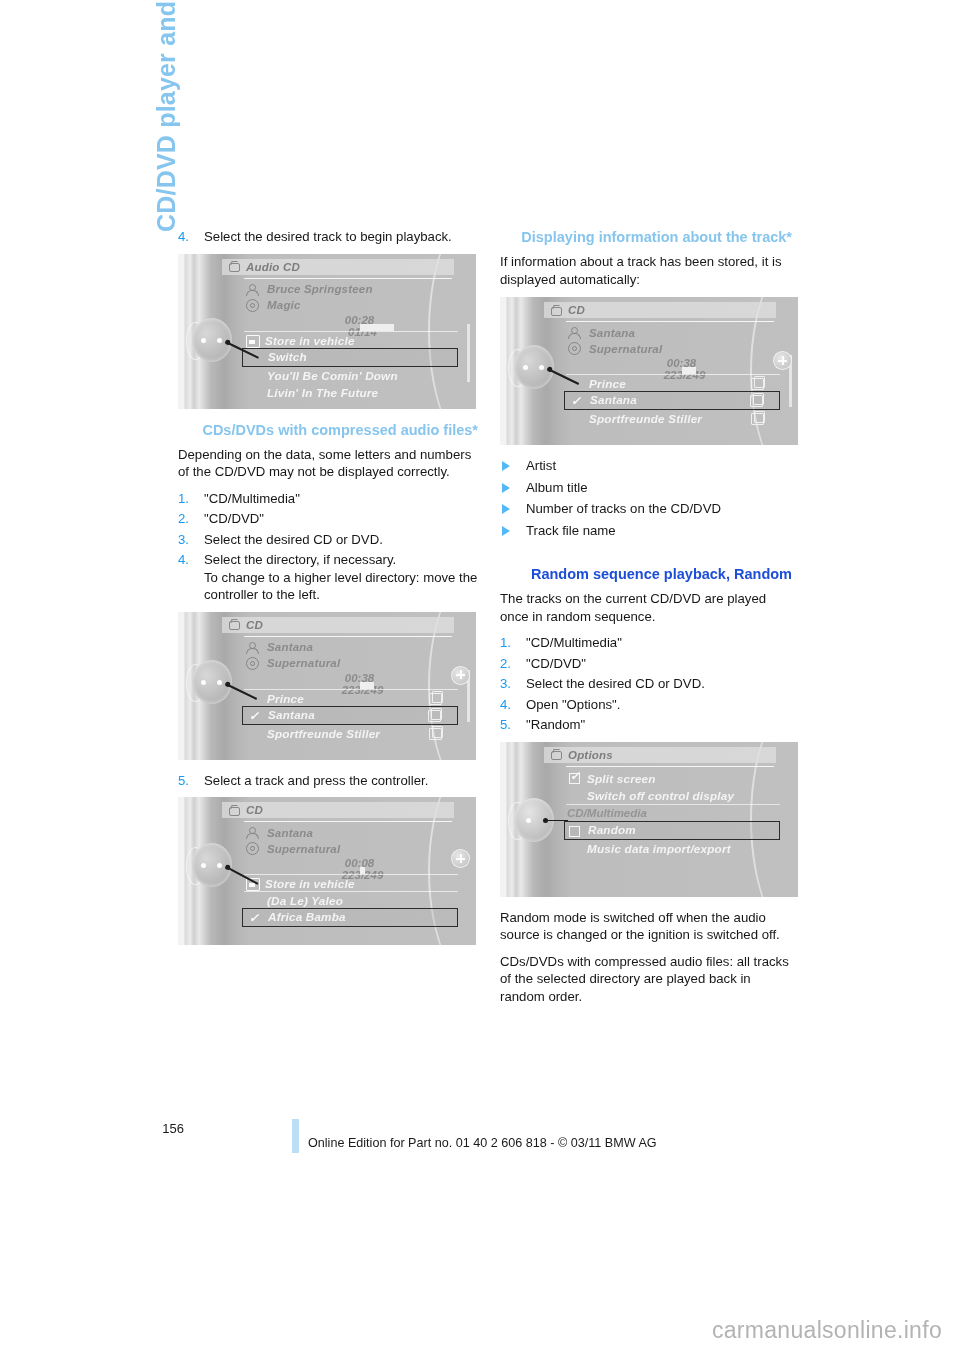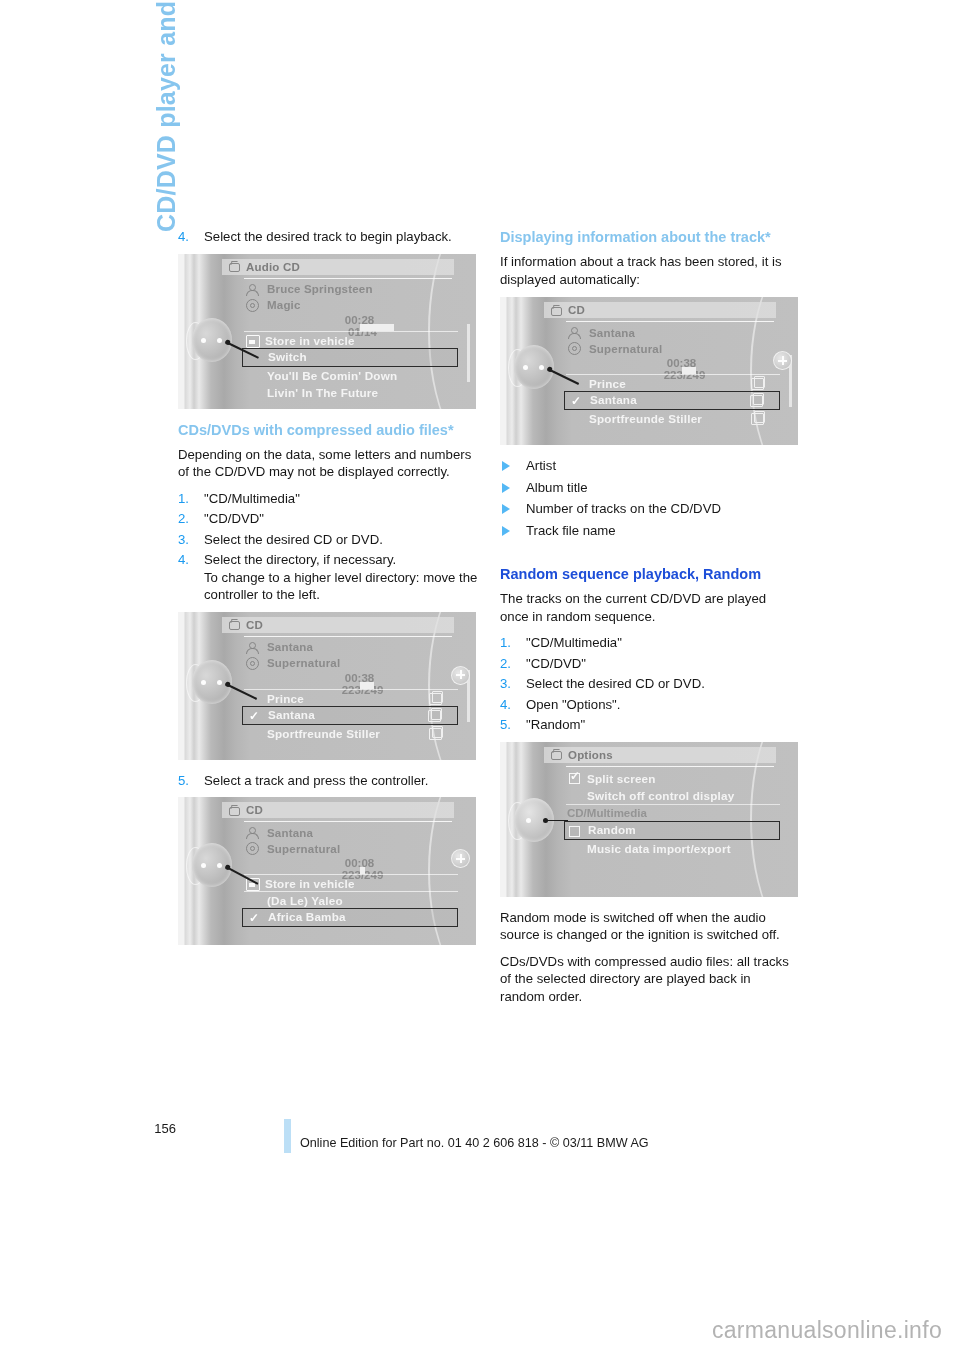--- a/index.html
+++ b/index.html
@@ -51,20 +51,21 @@
   .col-left  { left: 178px; }
   .col-right { left: 500px; width: 292px; }
 
   
   .h2 {
     font-size: 14.5px;
     font-weight: bold;
     line-height: 19px;
     margin: 0 0 6px 0;
     color: #86c5ee;
+    text-align: right;
   }
   .h2.strong { color: #1d4ed8; }
   p.body {
     font-size: 13.2px;
     line-height: 17.5px;
     color: #171717;
     margin: 0 0 9px 0;
   }
   .spacer-sm { height: 6px; }
 
@@ -124,20 +125,21 @@
     margin: 7px 16px 12px 0;
     background: linear-gradient(90deg,
         #f3f3f3 0px, #f3f3f3 6px,
         #d9d9d9 7px, #ececec 12px,
         #cfcfcf 16px, #e9e9e9 21px,
         #d4d4d4 26px, #b9b9b9 33px,
         #a9a9a9 46px, #b5b5b5 58px,
         #bdbdbd 72px, #c0c0c0 100%);
     overflow: hidden;
     border: 0;
+    font-style: italic;
   }
   .figure.tall  { height: 155px; }
   .figure.mid   { height: 148px; }
 
   
   .fig-arcs {
     position: absolute;
     left: 0; top: 0;
     width: 96px; height: 100%;
     pointer-events: none;
@@ -462,21 +464,21 @@
   .fig-scroll {
     position: absolute;
     right: 6px;
     width: 3px;
     background: #e6e6e6;
   }
 
   
   .footer {
     position: absolute;
-    left: 0; top: 1106px;
+    left: 8px; top: 1106px;
     width: 784px;
     height: 60px;
   }
   .footer .pageno {
     position: absolute;
     left: 150px; top: 15px;
     width: 26px;
     text-align: right;
     font-size: 13px;
     color: #1a1a1a;

